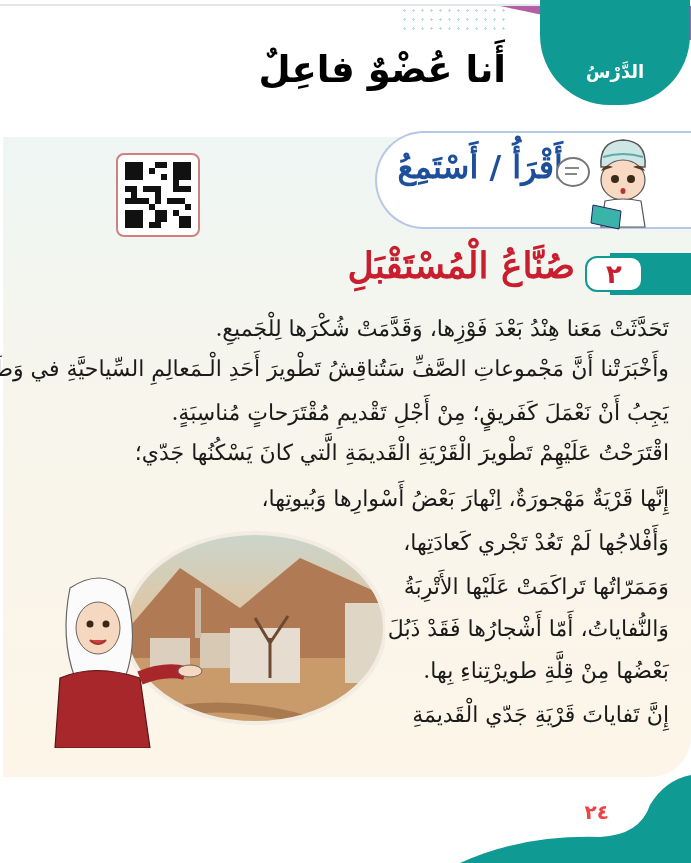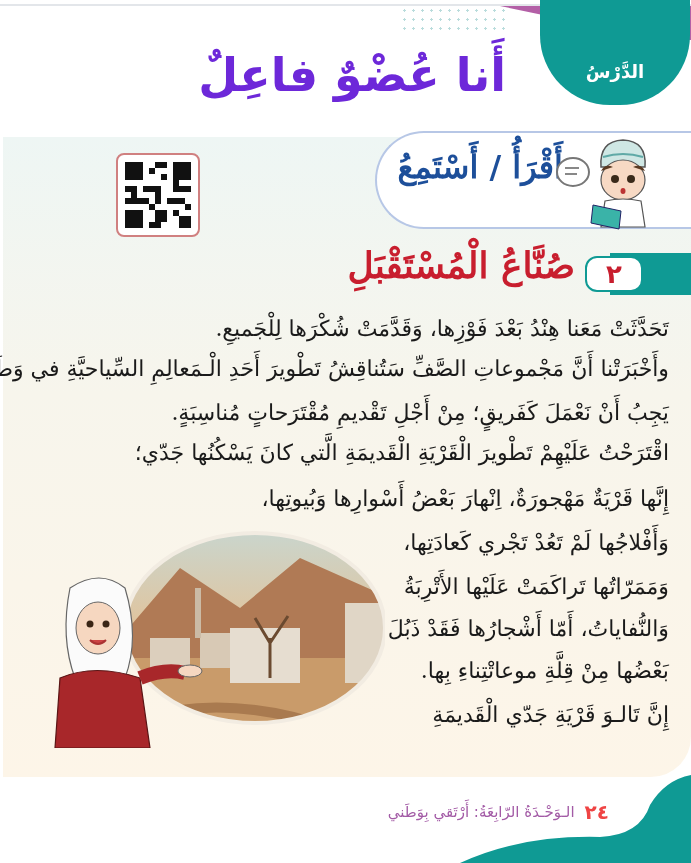--- a/index.html
+++ b/index.html
@@ -16,21 +16,21 @@
   .purple-band2 { position: absolute; left: 640px; top: 18px; width: 51px; height: 22px; background: #b35fa6; }
   .lesson-badge {
     position: absolute; left: 540px; top: -30px; width: 150px; height: 135px;
     background: #0f9a94; border-radius: 0 0 70px 70px / 0 0 70px 70px;
     display: flex; flex-direction: column; align-items: center; justify-content: flex-end;
     padding-bottom: 16px; box-sizing: border-box; color: #fff;
   }
   .lesson-badge span { font-family: "DejaVu Sans", sans-serif; font-size: 18px; font-weight: bold; line-height: 34px; direction: rtl; }
   .title {
     position: absolute; right: 185px; top: 48px;
-    color: #6d28d9; font-size: 46px; font-weight: bold; direction: rtl;
+    color: #000000; font-size: 37px; font-weight: bold; direction: rtl;
     font-family: "DejaVu Sans", sans-serif;
   }
   .content-bg {
     position: absolute; left: 3px; top: 137px; width: 688px; height: 640px;
     background: linear-gradient(180deg, #eef6f4 0%, #f7f5ec 40%, #fdf5e8 100%);
     border-radius: 0 0 40px 0;
   }
   .read-banner {
     position: absolute; left: 375px; top: 131px; width: 316px; height: 98px;
     background: #ffffff; border: 2px solid #b7c7e6; border-right: none;
@@ -141,22 +141,22 @@
 <div class="section-title">صُنَّاعُ الْمُسْتَقْبَلِ</div>
 
 <div class="para" style="top:316px">تَحَدَّثَتْ مَعَنا هِنْدُ بَعْدَ فَوْزِها، وَقَدَّمَتْ شُكْرَها لِلْجَميعِ.</div>
 <div class="para" style="top:356px">وأَخْبَرَتْنا أَنَّ مَجْموعاتِ الصَّفِّ سَتُناقِشُ تَطْويرَ أَحَدِ الْـمَعالِمِ السِّياحيَّةِ في وَطَني.</div>
 <div class="para" style="top:400px">يَجِبُ أَنْ نَعْمَلَ كَفَريقٍ؛ مِنْ أَجْلِ تَقْديمِ مُقْتَرَحاتٍ مُناسِبَةٍ.</div>
 <div class="para" style="top:440px">اقْتَرَحْتُ عَلَيْهِمْ تَطْويرَ الْقَرْيَةِ الْقَديمَةِ الَّتي كانَ يَسْكُنُها جَدّي؛</div>
 <div class="para" style="top:486px">إِنَّها قَرْيَةٌ مَهْجورَةٌ، اِنْهارَ بَعْضُ أَسْوارِها وَبُيوتِها،</div>
 <div class="para" style="top:530px">وَأَفْلاجُها لَمْ تَعُدْ تَجْري كَعادَتِها،</div>
 <div class="para" style="top:574px">وَمَمَرّاتُها تَراكَمَتْ عَلَيْها الأَتْرِبَةُ</div>
 <div class="para" style="top:616px">وَالنُّفاياتُ، أَمّا أَشْجارُها فَقَدْ ذَبُلَ</div>
-<div class="para" style="top:658px">بَعْضُها مِنْ قِلَّةِ موعاتْتِناءِ بِها.</div>
-<div class="para" style="top:702px">إِنَّ تَالـوَ قَرْيَةِ جَدّي الْقَديمَةِ</div>
+<div class="para" style="top:658px">بَعْضُها مِنْ قِلَّةِ طويرْتِناءِ بِها.</div>
+<div class="para" style="top:702px">إِنَّ تَفاياتَ قَرْيَةِ جَدّي الْقَديمَةِ</div>
 
 <svg class="illustration" viewBox="0 0 355 220">
   <defs>
     <linearGradient id="sky" x1="0" y1="0" x2="0" y2="1">
       <stop offset="0" stop-color="#c9d6cf"></stop>
         <stop offset="0.5" stop-color="#e2c39a"></stop>
         <stop offset="1" stop-color="#b98a5c"></stop>
     </linearGradient>
     <clipPath id="oval">
         <ellipse cx="225" cy="100" rx="130" ry="95"></ellipse>
@@ -183,14 +183,13 @@
   <path d="M30 150 Q65 135 110 150 L120 220 L25 220 Z" fill="#a8272a" stroke="#5a1515" stroke-width="1.2"></path>
   <path d="M110 150 Q135 140 155 145" stroke="#a8272a" stroke-width="14" fill="none"></path>
   <ellipse cx="160" cy="143" rx="12" ry="6" fill="#f6d7c0" stroke="#666" stroke-width="1"></ellipse>
 </svg>
 
 <svg class="footer-wave" viewBox="0 0 691 88">
   <path d="M460 88 Q520 60 600 62 Q640 60 650 30 Q665 5 691 0 L691 88 Z" fill="#0f9a94"></path>
 </svg>
 <div class="footer-text">
   <span class="page-num">٢٤</span>
-  <span class="unit-label">الـوَحْـدَةُ الرّابِعَةُ: أَرْتَقي بِوَطَني</span>
 </div>
 
 </body></html>

